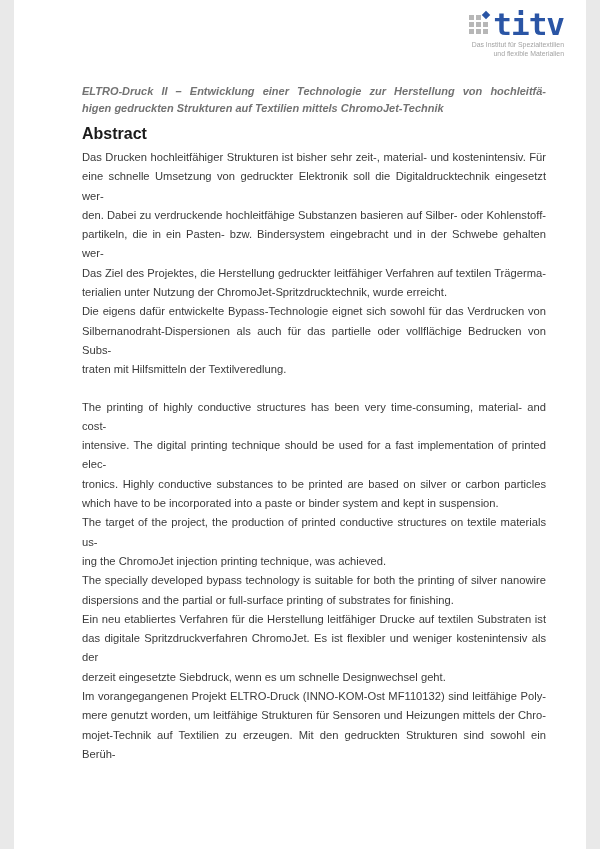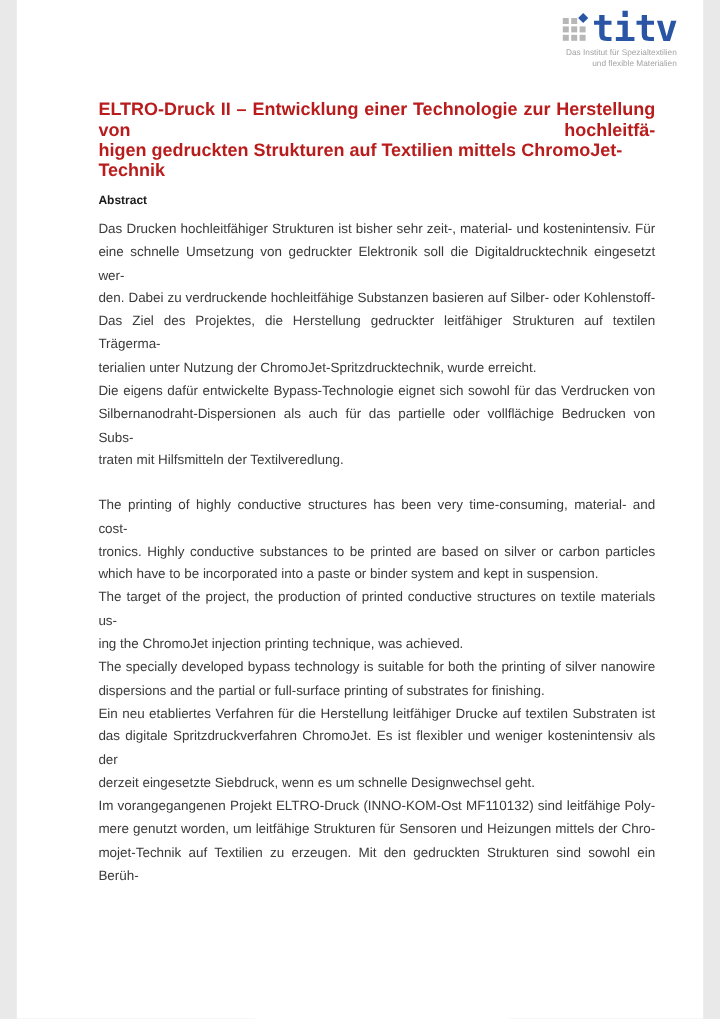--- a/index.html
+++ b/index.html
@@ -40,34 +40,34 @@
   .logo-tagline {
     margin-top:3px;
     font-size:6.9px; line-height:8.5px;
     color:#a3a3a3;
   }
 
   
   .content { position:absolute; left:68px; top:83px; width:464px; }
 
   .title-line {
-    color:#b91c1c;
-    font-weight:bold; 
-    font-size:15px; line-height:17px;
+    color:#737373;
+    font-weight:bold; font-style:italic;
+    font-size:11px; line-height:17px;
   }
   .title-line.just { text-align:justify; text-align-last:justify; }
   .subtitle {
     margin-top:5px;
     color:#1f4e9c; font-style:italic;
     font-size:11.4px; line-height:15px;
   }
 
   .section-heading {
     margin-top:16px; margin-bottom:7px;
-    font-weight:bold; font-size:10px; line-height:15px;
+    font-weight:bold; font-size:16px; line-height:15px;
     color:#1b1b1b;
   }
   .doc-section:first-child .section-heading { margin-top:9px; }
   .doc-section.no-heading { margin-top:18px; }
 
   .line {
     font-size:11.2px; line-height:19.3px;
     color:#3a3a3a;
     text-align:justify; text-align-last:justify;
     white-space:normal;
@@ -106,34 +106,36 @@
     <div class="title-line just">ELTRO-Druck II – Entwicklung einer Technologie zur Herstellung von hochleitfä-</div>
     <div class="title-line">higen gedruckten Strukturen auf Textilien mittels ChromoJet-Technik</div>
 
     <div id="doc-sections">
         <div class="doc-section with-heading">
           <div class="section-heading">Abstract</div>
           <div class="paragraph">
             <div class="line">Das Drucken hochleitfähiger Strukturen ist bisher sehr zeit-, material- und kostenintensiv. Für</div>
             <div class="line">eine schnelle Umsetzung von gedruckter Elektronik soll die Digitaldrucktechnik eingesetzt wer-</div>
             <div class="line">den. Dabei zu verdruckende hochleitfähige Substanzen basieren auf Silber- oder Kohlenstoff-</div>
+            <div class="line">partikeln, die in ein Pasten- bzw. Bindersystem eingebracht und in der Schwebe gehalten wer-</div>
           </div>
           <div class="paragraph">
-            <div class="line">Das Ziel des Projektes, die Herstellung gedruckter leitfähiger Strukturen auf textilen Trägerma-</div>
+            <div class="line">Das Ziel des Projektes, die Herstellung gedruckter leitfähiger Verfahren auf textilen Trägerma-</div>
             <div class="line last">terialien unter Nutzung der ChromoJet-Spritzdrucktechnik, wurde erreicht.</div>
           </div>
           <div class="paragraph">
             <div class="line">Die eigens dafür entwickelte Bypass-Technologie eignet sich sowohl für das Verdrucken von</div>
             <div class="line">Silbernanodraht-Dispersionen als auch für das partielle oder vollflächige Bedrucken von Subs-</div>
             <div class="line last">traten mit Hilfsmitteln der Textilveredlung.</div>
           </div>
         </div>
         <div class="doc-section no-heading">
           <div class="paragraph">
             <div class="line">The printing of highly conductive structures has been very time-consuming, material- and cost-</div>
+            <div class="line">intensive. The digital printing technique should be used for a fast implementation of printed elec-</div>
             <div class="line">tronics. Highly conductive substances to be printed are based on silver or carbon particles</div>
             <div class="line last">which have to be incorporated into a paste or binder system and kept in suspension.</div>
           </div>
           <div class="paragraph">
             <div class="line">The target of the project, the production of printed conductive structures on textile materials us-</div>
             <div class="line last">ing the ChromoJet injection printing technique, was achieved.</div>
           </div>
           <div class="paragraph">
             <div class="line">The specially developed bypass technology is suitable for both the printing of silver nanowire</div>
             <div class="line last">dispersions and the partial or full-surface printing of substrates for finishing.</div>

